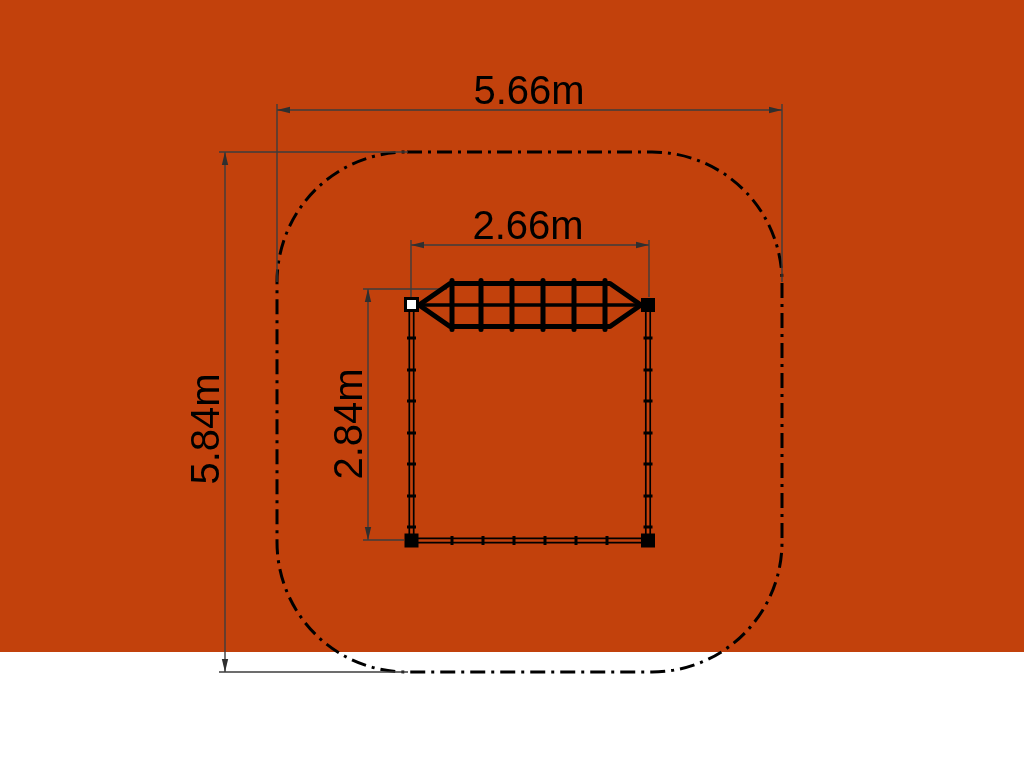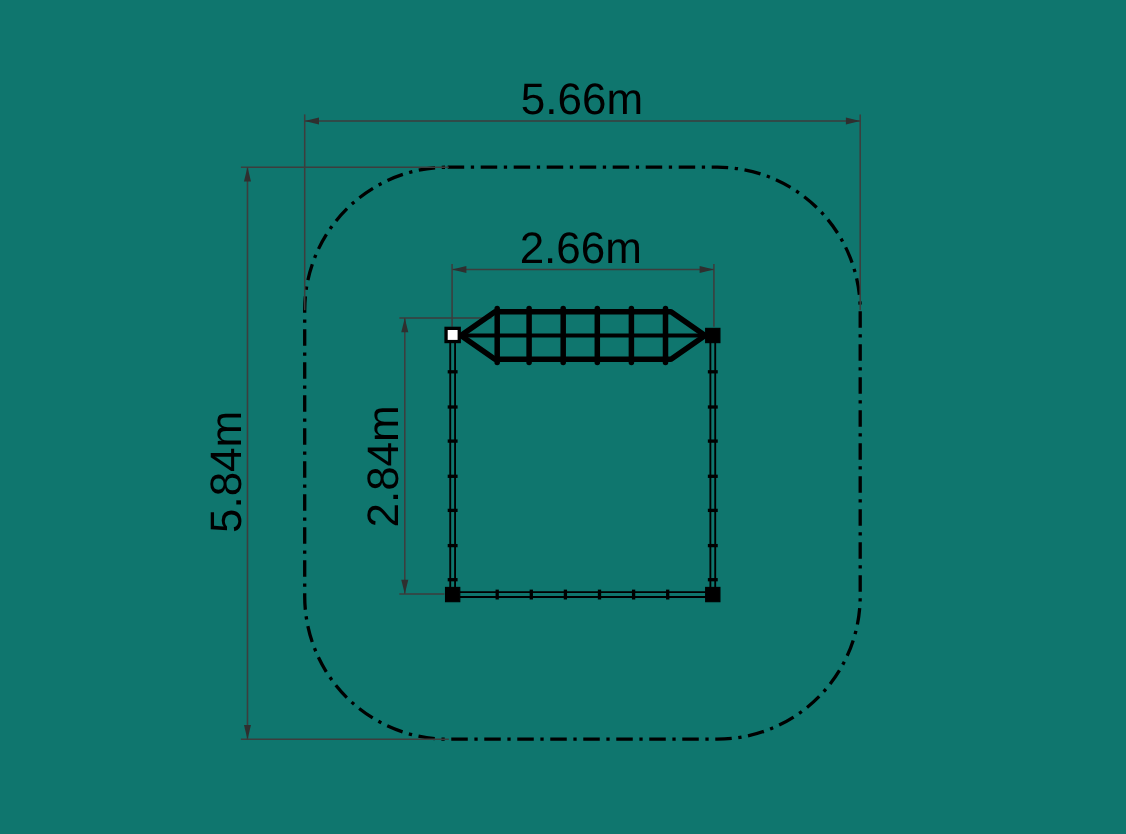--- a/index.html
+++ b/index.html
@@ -7,22 +7,22 @@
     padding: 0;
     background: #ffffff;
     width: 1024px;
     height: 758px;
     overflow: hidden;
     font-family: "Liberation Sans", sans-serif;
   }
   .canvas {
     position: relative;
     width: 1024px;
-    height: 758px;
-    background: #0f766e;
+    height: 652px;
+    background: #c2410c;
   }
   svg { display: block; }
   text.dim-label {
     font-family: "Liberation Sans", sans-serif;
     font-size: 40px;
     fill: #000000;
   }
 </style>
 </head>
 <body>

